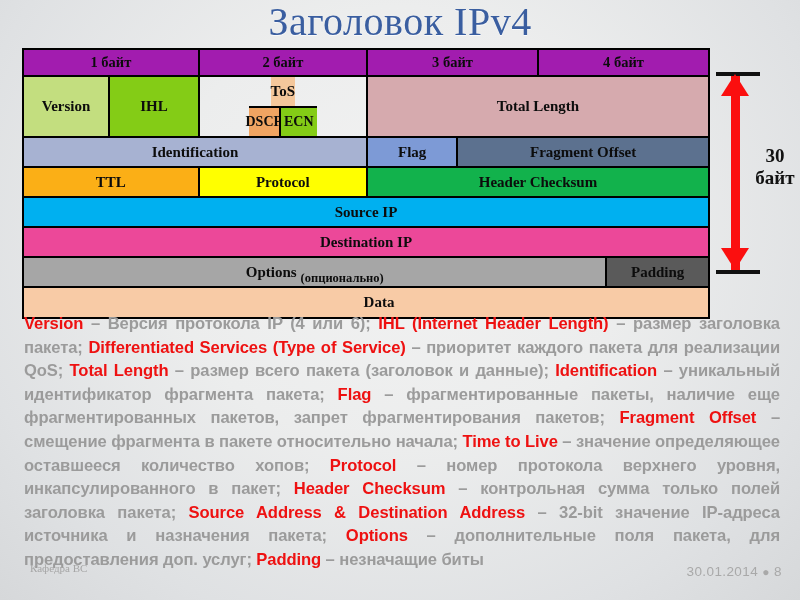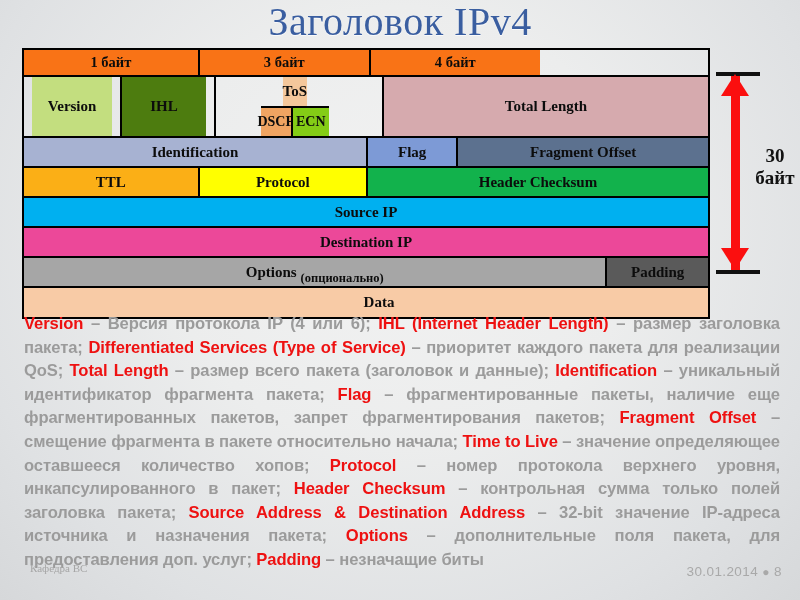--- a/index.html
+++ b/index.html
@@ -42,28 +42,28 @@
     color: #0c0c0c;
     text-align: center;
     overflow: hidden;
     white-space: nowrap;
   }
   .cell + .cell { border-left: 2px solid #000; }
 
   
   .ruler .cell {
     height: 25px;
-    background: #f97316;
+    background: #a21caf;
     font-size: 14.5px;
     font-weight: bold;
   }
 
   
   .row1 { height: 61px; }
-  .row1 .cell { height: 100%; font-weight: bold; margin-left: 8px; }
+  .row1 .cell { height: 100%; font-weight: bold; }
   .tos-stack { display: flex; flex-direction: column; }
   .tos-stack .tos-top {
     height: 29px; display: flex; align-items: center; justify-content: center;
     font-weight: bold; font-size: 15px;
   }
   .tos-stack .tos-bot {
     height: 30px; display: flex; border-top: 2px solid #000;
   }
   .tos-stack .tos-bot > div {
     display: flex; align-items: center; justify-content: center;
@@ -126,27 +126,28 @@
 </style>
 </head>
 <body>
 
 <div id="title">Заголовок IPv4</div>
 
 <div id="diagram">
 
   <div class="drow ruler">
     <div class="cell" style="width:25.4%">1 байт</div>
+    <div class="cell" style="width:24.6%">2 байт</div>
     <div class="cell" style="width:25%">3 байт</div>
     <div class="cell" style="width:25%">4 байт</div>
   </div>
 
   <div class="drow row1">
     <div class="cell" style="width:12.3%;background:#c3de7f">Version</div>
-    <div class="cell" style="width:13.1%;background:#4d7c0f">IHL</div>
+    <div class="cell" style="width:13.1%;background:#84cc16">IHL</div>
     <div class="cell tos-stack" style="width:24.6%;padding:0;display:flex;flex-direction:column">
       <div class="tos-top" style="background:#f4c79b">ToS</div>
       <div class="tos-bot">
         <div style="width:44%;background:#f0a462">DSCP</div>
         <div style="width:56%;background:#84cc16">ECN</div>
       </div>
     </div>
     <div class="cell" style="width:50%;background:#d6aaae">Total Length</div>
   </div>
 

